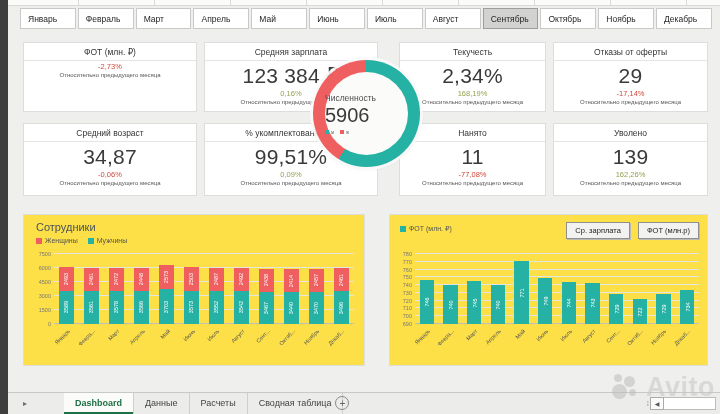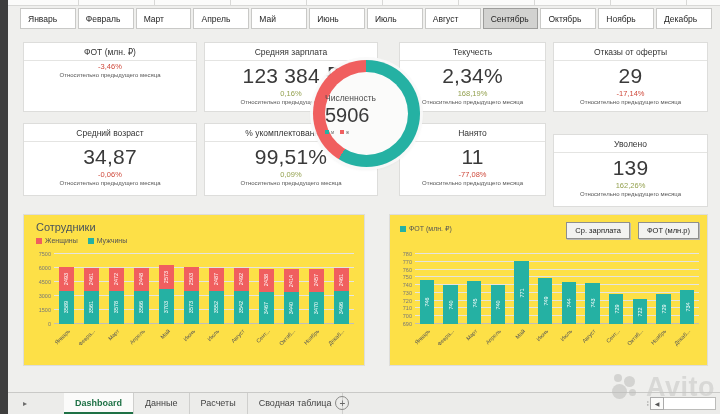--- a/index.html
+++ b/index.html
@@ -18,21 +18,21 @@
 
   
   .kpi { position:absolute; background:#fff; border:1px solid #dddddb; text-align:center; overflow:hidden; }
   .kpi-0 { left:23px;  top:42px;  width:174px; height:70px; }
   .kpi-1 { left:204px; top:42px;  width:174px; height:70px; }
   .kpi-2 { left:399px; top:42px;  width:147px; height:70px; }
   .kpi-3 { left:553px; top:42px;  width:155px; height:70px; }
   .kpi-4 { left:23px;  top:123px; width:174px; height:73px; }
   .kpi-5 { left:204px; top:123px; width:174px; height:73px; }
   .kpi-6 { left:399px; top:123px; width:147px; height:73px; }
-  .kpi-7 { left:553px; top:134px; width:155px; height:73px; }
+  .kpi-7 { left:553px; top:123px; width:155px; height:73px; }
   .kpi-title { font-size:8.5px; color:#333; padding:4px 2px 3px; border-bottom:1px solid #e4e4e2; white-space:nowrap; }
   .kpi-value { font-size:21px; color:#3a3a3a; margin-top:3px; letter-spacing:0.2px; white-space:nowrap; }
   .kpi-delta { font-size:7.5px; margin-top:1px; }
   .kpi-delta.neg { color:#cf4a3c; }
   .kpi-delta.pos { color:#94a14f; }
   .kpi-note { font-size:6px; color:#555; margin-top:1px; }
 
   
   .donut { position:absolute; left:313px; top:60px; width:107px; height:107px; border-radius:50%;
            box-shadow:0 0 0 3px rgba(250,250,249,.9), 0 1px 4px rgba(0,0,0,.15); z-index:10; }
@@ -125,21 +125,21 @@
     <div class="mtab">Август</div>
     <div class="mtab active">Сентябрь</div>
     <div class="mtab">Октябрь</div>
     <div class="mtab">Ноябрь</div>
     <div class="mtab">Декабрь</div>
   </div>
 
 <div id="kpis">
     <div class="kpi kpi-0">
       <div class="kpi-title">ФОТ (млн. ₽)</div>
-      <div class="kpi-delta neg">-3,46%</div>
+      <div class="kpi-delta neg">-2,73%</div>
       <div class="kpi-note">Относительно предыдущего месяца</div>
     </div>
     <div class="kpi kpi-1">
       <div class="kpi-title">Средняя зарплата</div>
       <div class="kpi-value">123 384 ₽</div>
       <div class="kpi-delta pos">0,16%</div>
       <div class="kpi-note">Относительно предыдущего месяца</div>
     </div>
     <div class="kpi kpi-2">
       <div class="kpi-title">Текучесть</div>

